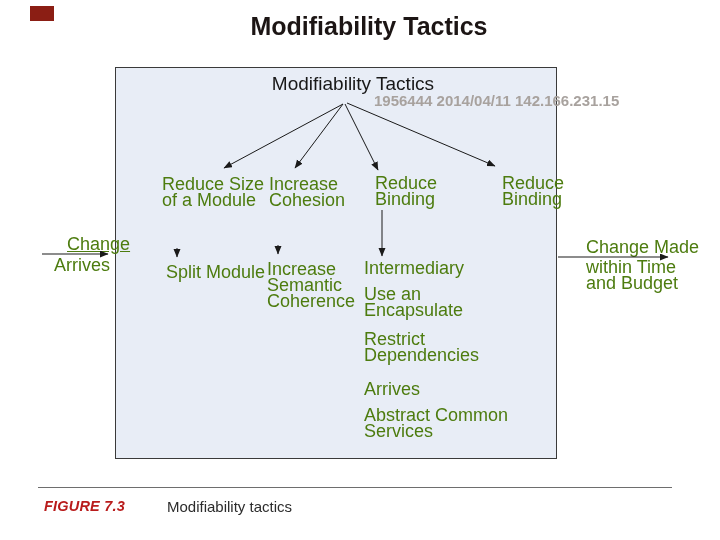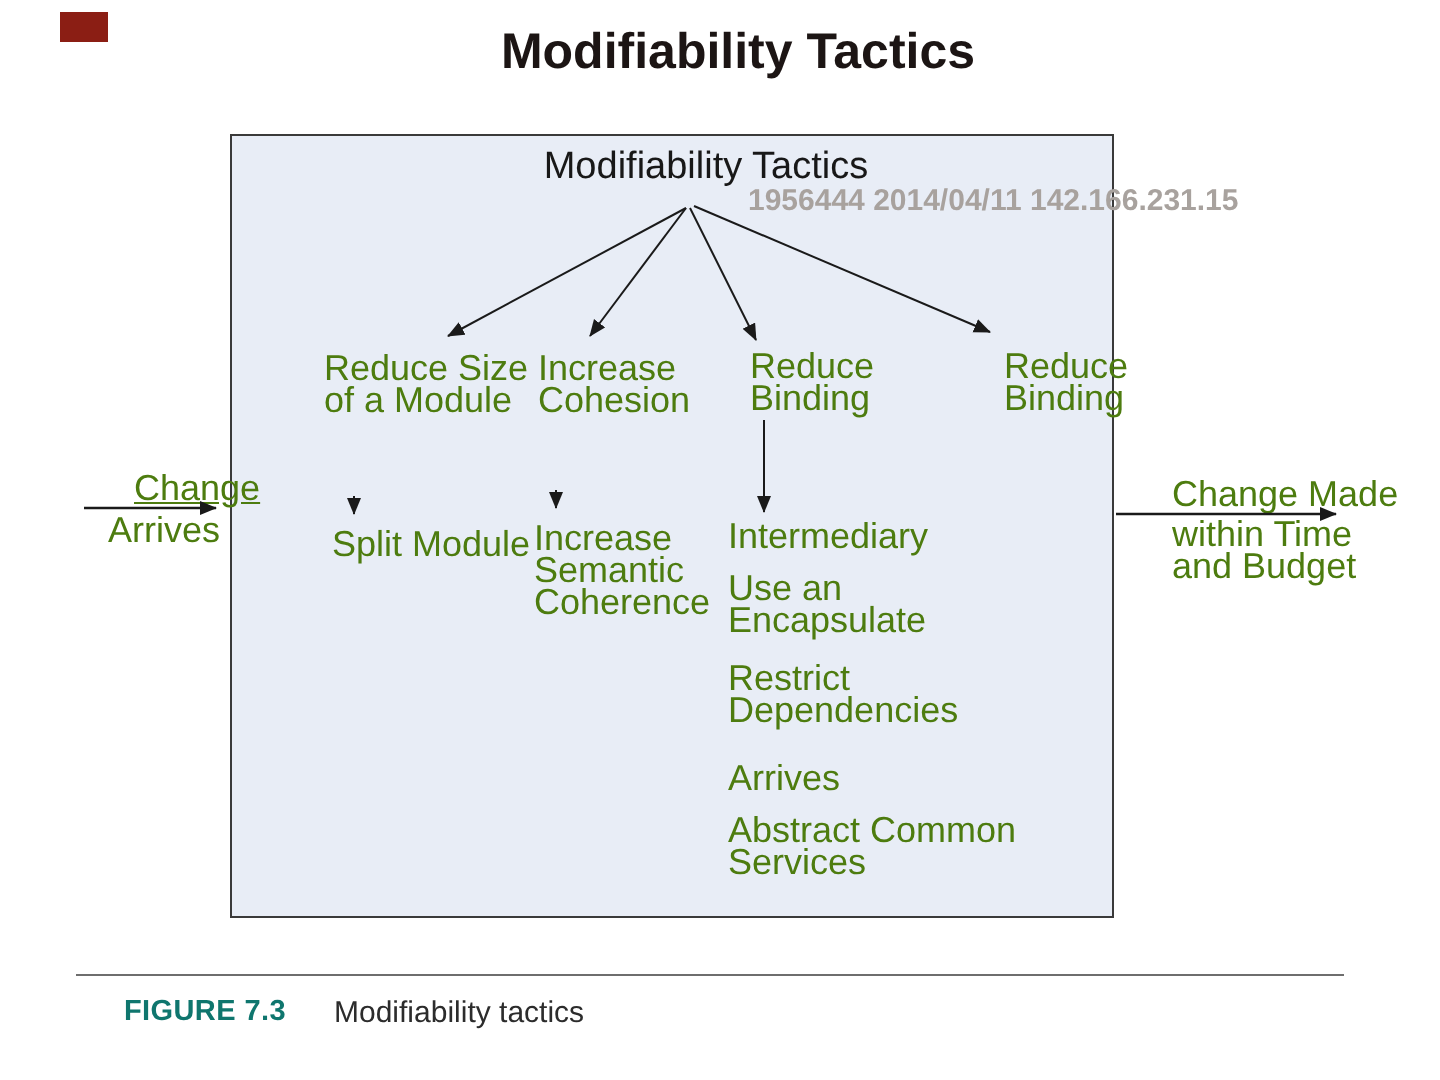--- a/index.html
+++ b/index.html
@@ -60,24 +60,25 @@
     width:720px; height:540px;
     z-index:4;
     pointer-events:none;
   }
 
   .bottom-rule {
     left:38px; top:487px; width:634px; height:1px;
     background:#6e6e6e;
   }
   .figure-label {
-    left:38px; top:498px;
+    left:20px; top:498px;
     font-size:14.5px; font-weight:bold;
-    color:#0f766e;
+    color:#b91c1c;
     letter-spacing:0.2px;
+    font-style:italic;
   }
   .figure-caption {
     left:143px; top:498px;
     font-size:15px;
     color:#2c2c2c;
   }
 </style>
 </head>
 <body>
 

